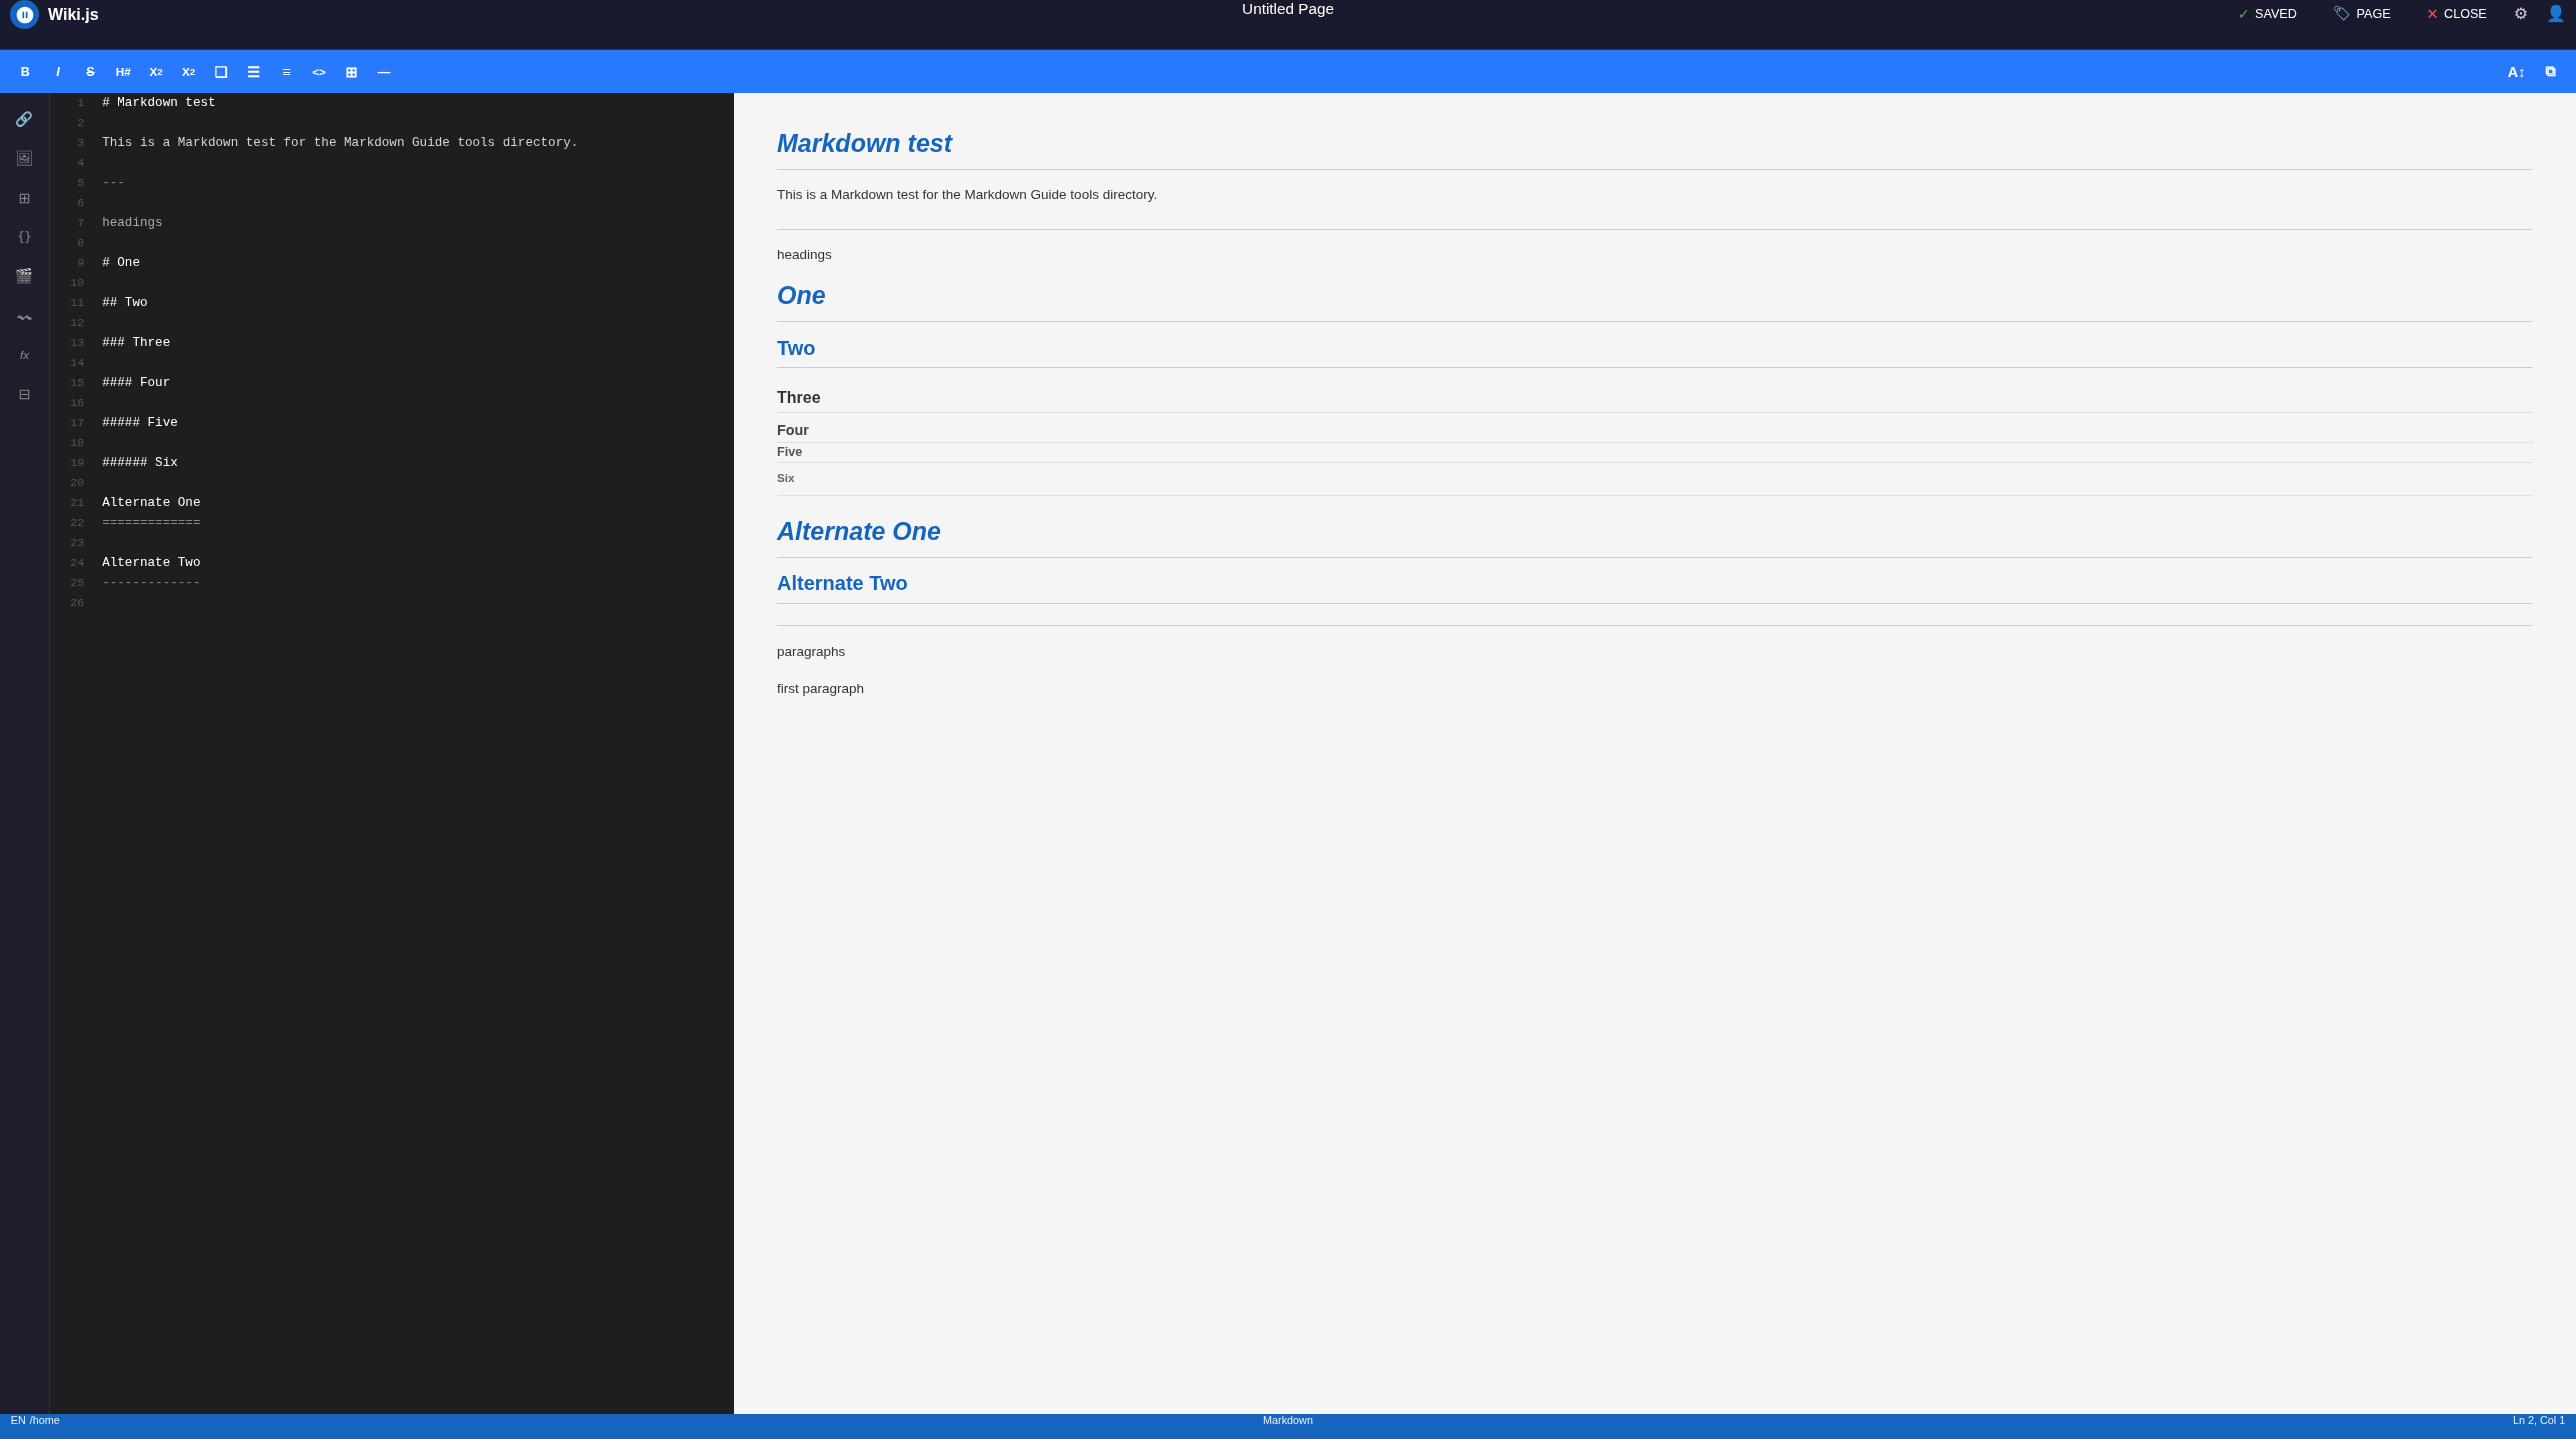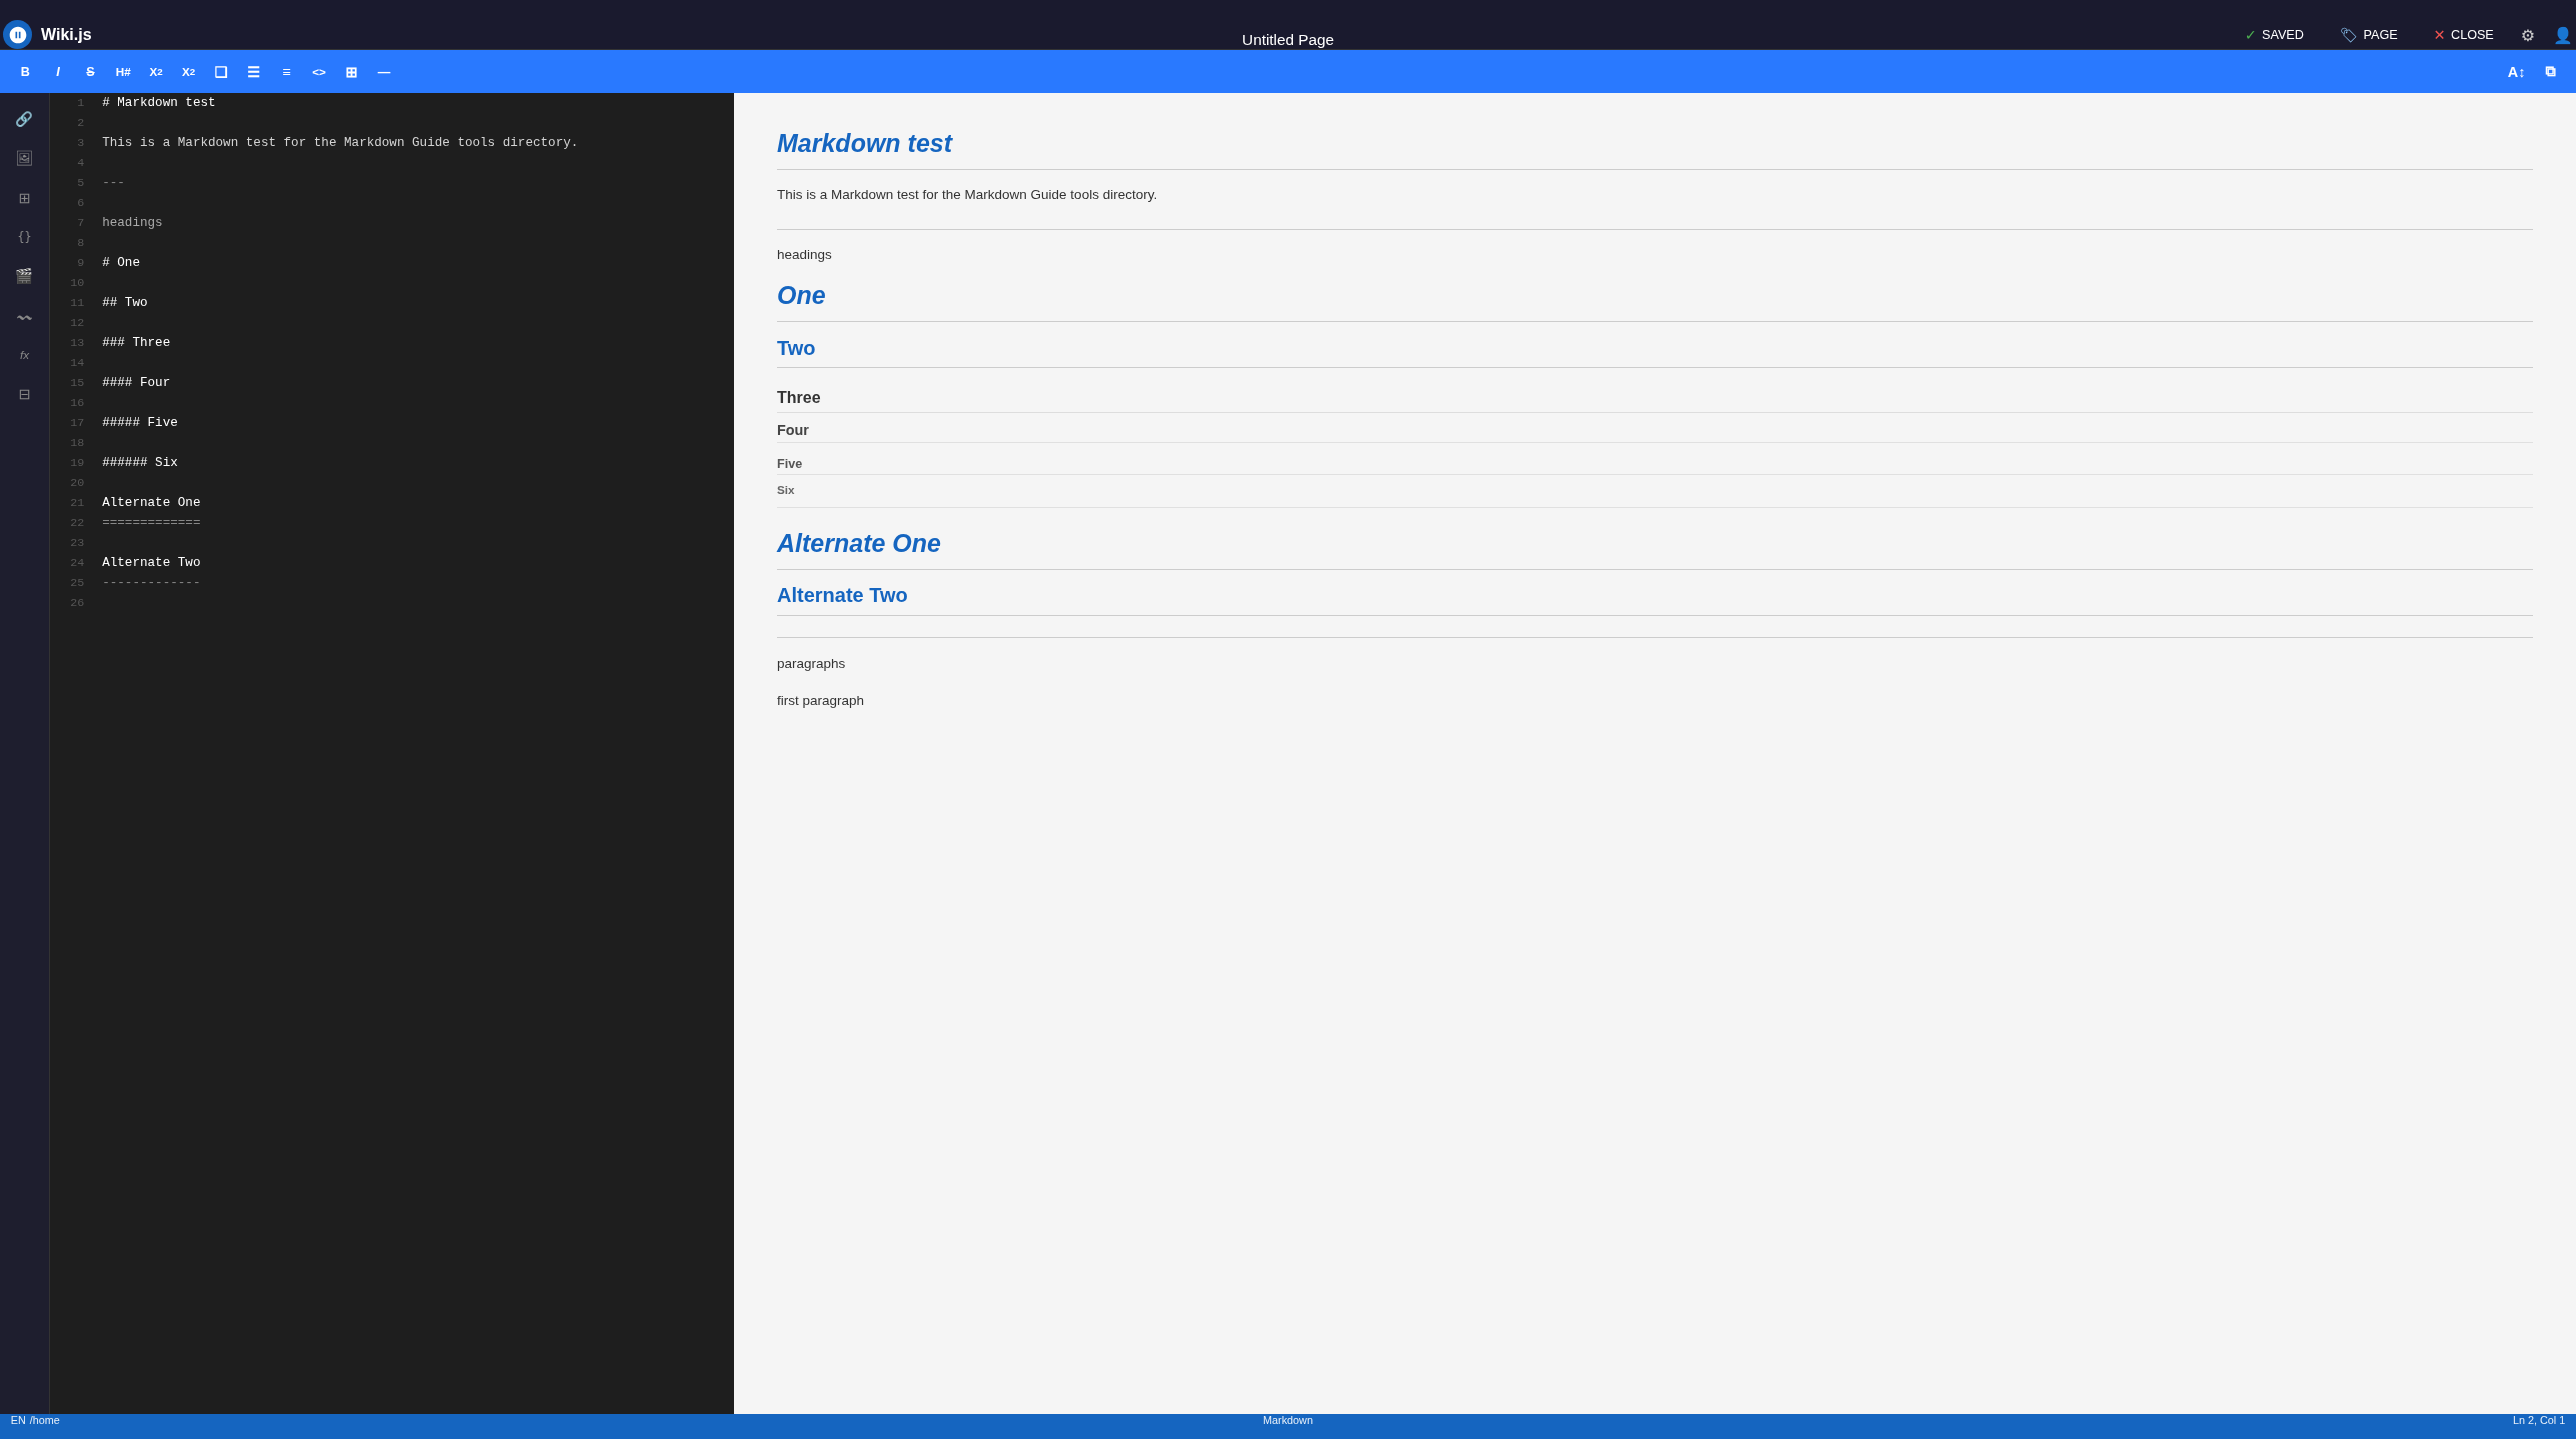--- a/index.html
+++ b/index.html
@@ -2,23 +2,23 @@
 <html style="font-size:14.4px"><head>
   <meta charset="utf-8">
   <style>
     * { box-sizing: border-box; margin: 0; padding: 0; }
     body { font-family: -apple-system, BlinkMacSystemFont, 'Segoe UI', sans-serif; background: #1e1e1e; color: #ccc; height: 100vh; display: flex; flex-direction: column; overflow: hidden; }
 
     
     .top-nav {
       background: #1a1a2e;
       display: flex;
-      align-items: flex-end;
+      align-items: flex-start;
       height: 50px;
-      padding: 0 3px;
+      padding: 0 10px;
       flex-shrink: 0;
       border-bottom: 0.9px solid #333;
     }
     .logo-area {
       display: flex;
       align-items: center;
       gap: 9px;
       color: #fff;
       font-size: 16px;
       font-weight: 600;
@@ -194,21 +194,21 @@
       padding-bottom: 5.4px;
       border-bottom: 0.9px solid #ddd;
       margin-bottom: 9px;
     }
     .preview-pane h4 {
       color: #444;
       font-size: 14.4px;
       font-weight: 700;
       padding-bottom: 3.6px;
       border-bottom: 0.9px solid #e0e0e0;
-      margin-bottom: 14px;
+      margin-bottom: 2px;
     }
     .preview-pane h5 {
       color: #555;
       font-size: 12.6px;
       font-weight: 700;
       padding-bottom: 3.6px;
       border-bottom: 0.9px solid #e0e0e0;
       margin-bottom: 7.2px;
     }
     .preview-pane h6 {

